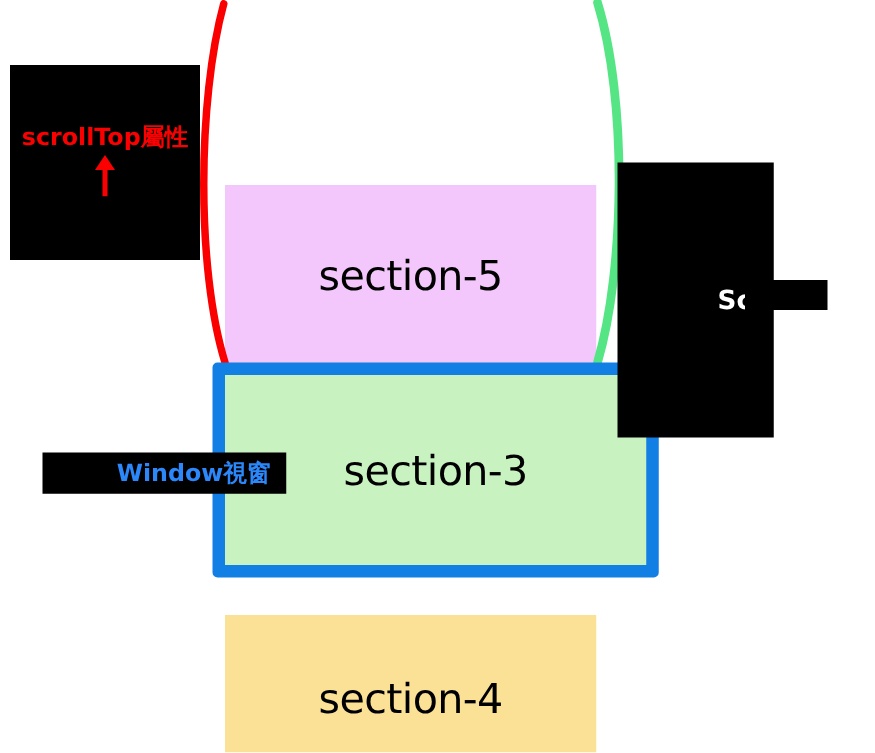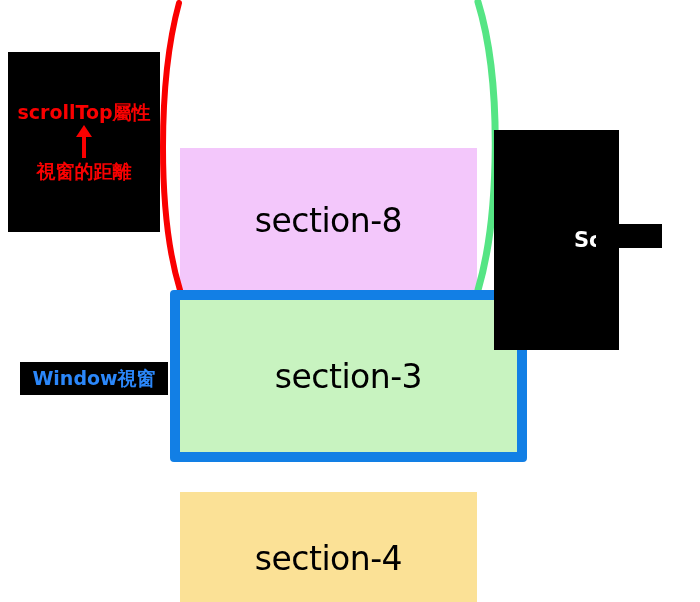--- a/index.html
+++ b/index.html
@@ -66,44 +66,45 @@
     align-items: center;
     justify-content: center;
     z-index: 8;
   }
 
   #scrolltop-callout {
     left: 8px;
     top: 52px;
     width: 152px;
     height: 148px;
-    padding: 16px 0;
+    padding: 4px 0;
   }
   .red-text {
     color: #fa0000;
     font-family: "DejaVu Sans", sans-serif;
     font-weight: bold;
     font-size: 19px;
     line-height: 1.12;
     white-space: nowrap;
     text-align: center;
   }
   #scrolltop-arrow {
     width: 100%;
     height: 38px;
     display: flex;
     align-items: center;
     justify-content: center;
   }
 
   #window-callout {
-    left: 20px;
+    left: 34px;
     top: 362px;
     width: 148px;
     height: 33px;
+    padding-left: 47px;
   }
   .blue-text {
     color: #2b87fa;
     font-family: "DejaVu Sans", sans-serif;
     font-weight: bold;
     font-size: 19px;
     white-space: nowrap;
   }
 
   
@@ -138,21 +139,21 @@
     z-index: 9;
   }
 </style>
 </head>
 <body>
 
 <div id="canvas">
 
 
   <div class="section" id="section-2">
-    <span>section-8</span>
+    <span>section-5</span>
   </div>
 
   <div class="section" id="section-4">
     <span>section-4</span>
   </div>
 
   <svg id="curves" viewBox="0 0 700 602">
     <path d="M 179 3 C 158 80, 157 215, 180 290" fill="none" stroke="#fa0000" stroke-width="6" stroke-linecap="round"></path>
     <path d="M 478 2 C 502 80, 500 215, 478 290" fill="none" stroke="#55e584" stroke-width="7" stroke-linecap="round"></path>
   </svg>
@@ -162,21 +163,20 @@
   </div>
 
   <div class="callout" id="scrolltop-callout">
     <div class="red-text">scrollTop屬性</div>
     <div id="scrolltop-arrow">
       <svg width="22" height="36" viewBox="0 0 22 36" aria-hidden="true">
         <line x1="11" y1="34" x2="11" y2="10" stroke="#fa0000" stroke-width="4"></line>
         <polygon points="11,1 3,13 19,13" fill="#fa0000"></polygon>
       </svg>
     </div>
-    <div class="red-text">視窗的距離</div>
   </div>
 
   <div class="callout" id="window-callout">
     <div class="blue-text">Window視窗</div>
   </div>
 
   <div id="right-callout"></div>
   <div id="right-callout-text">Sc</div>
   <div id="right-callout-redaction"></div>
 

